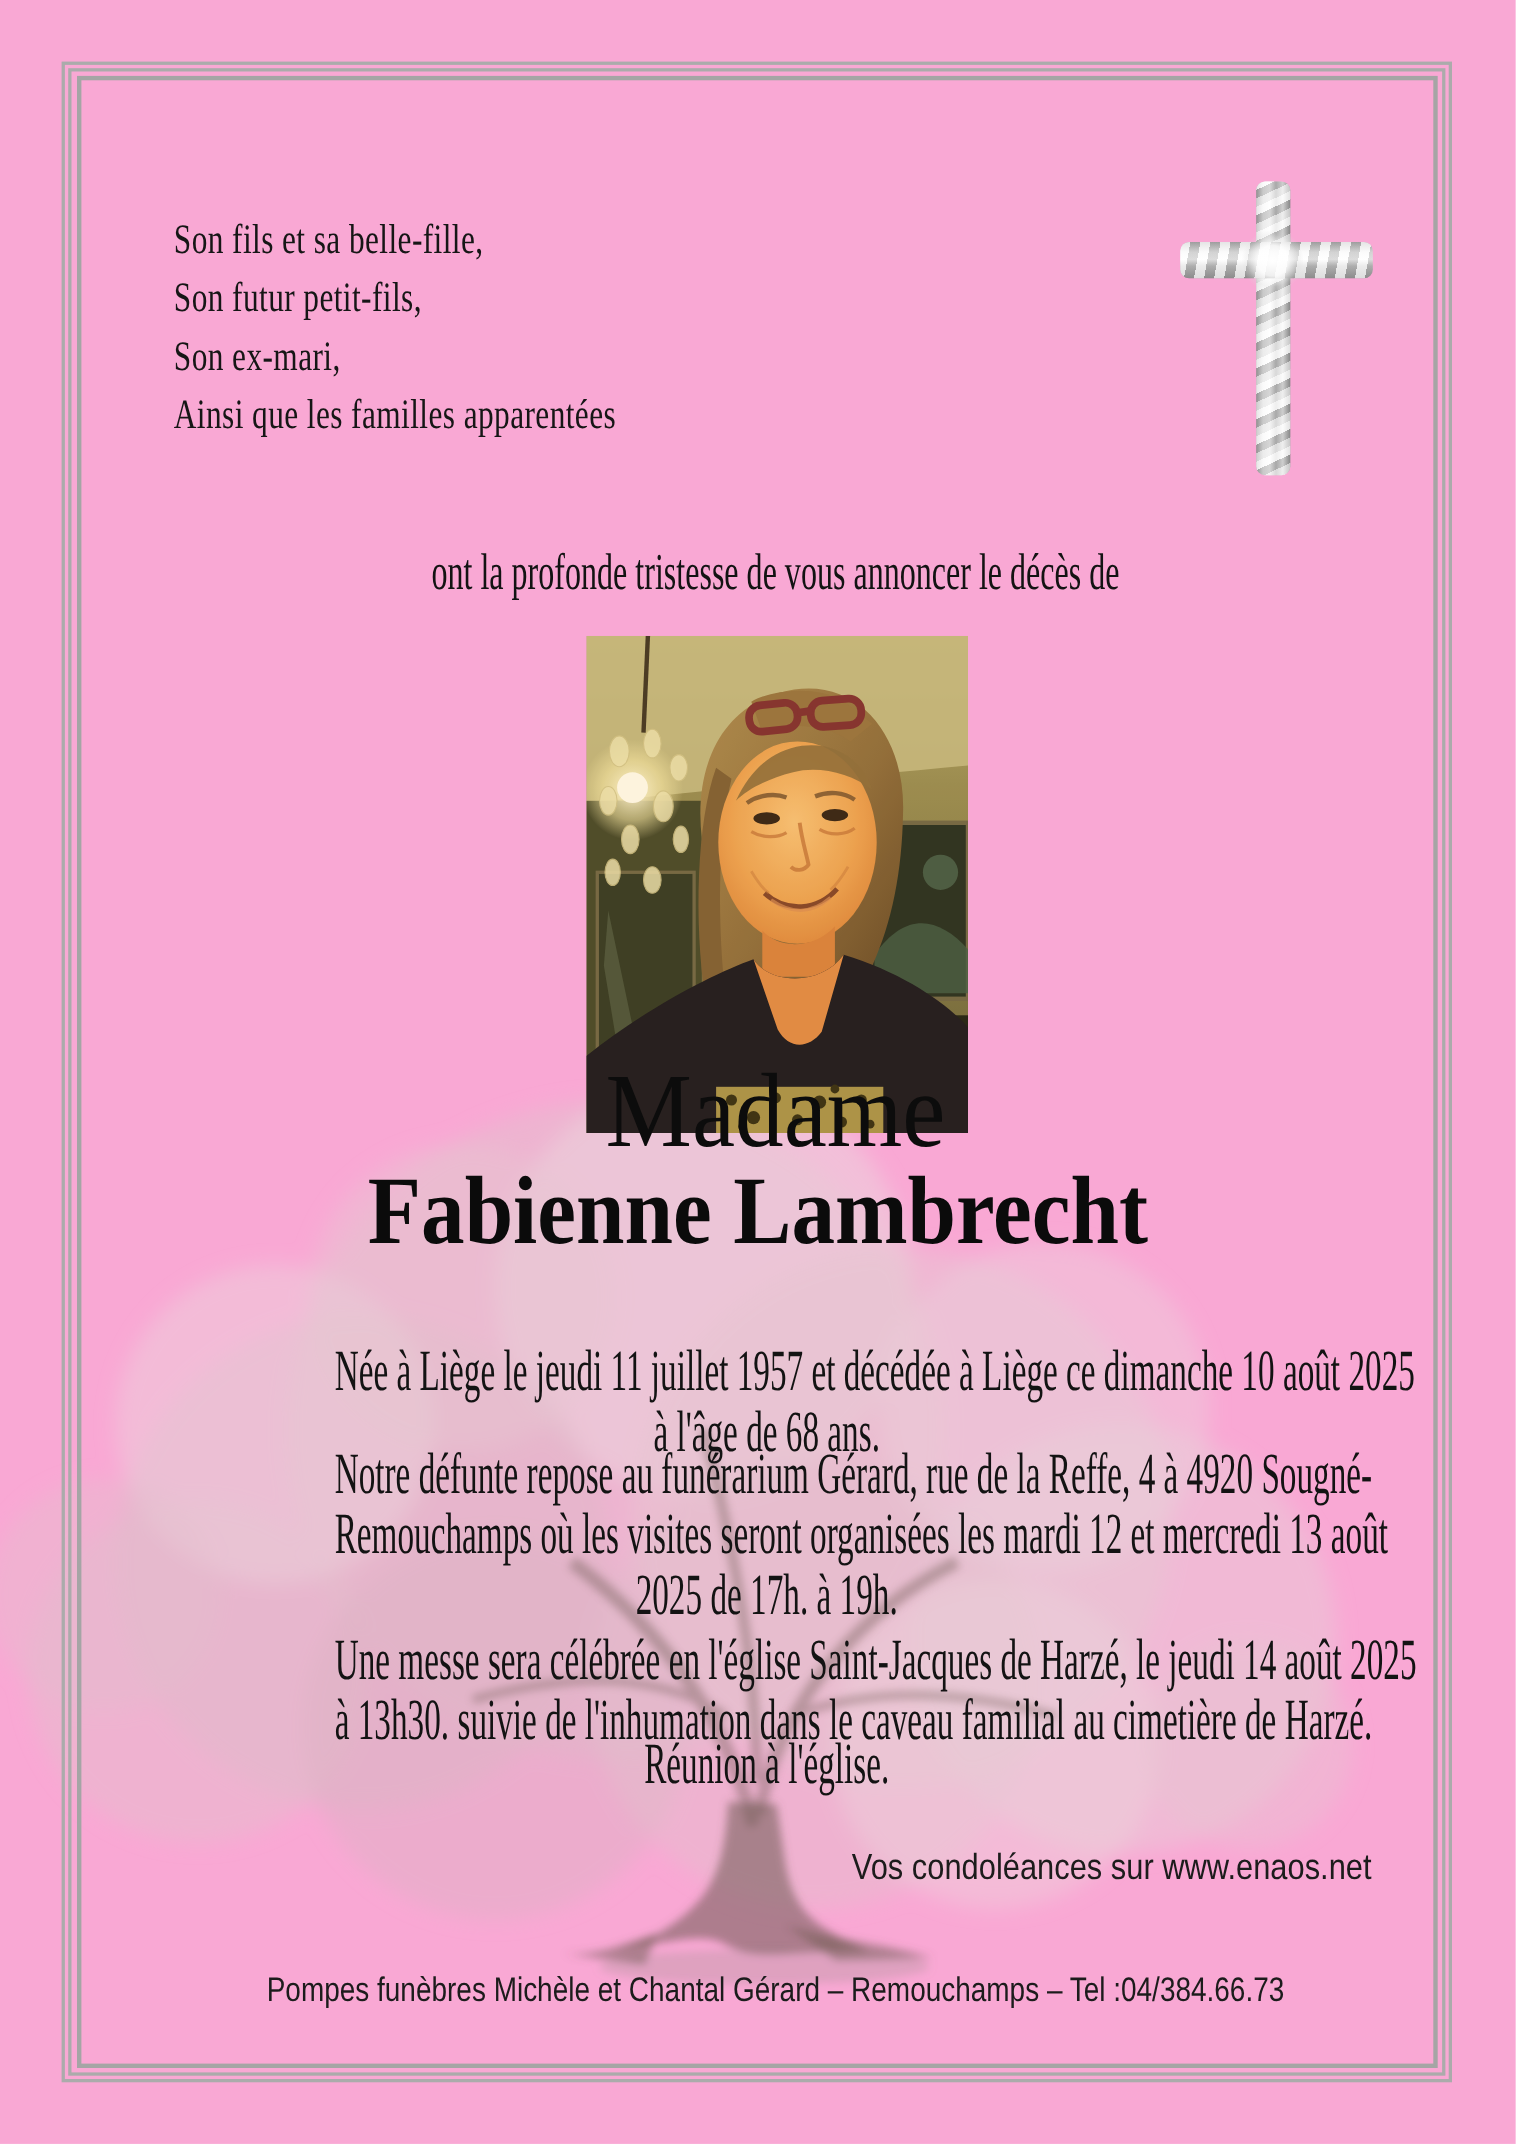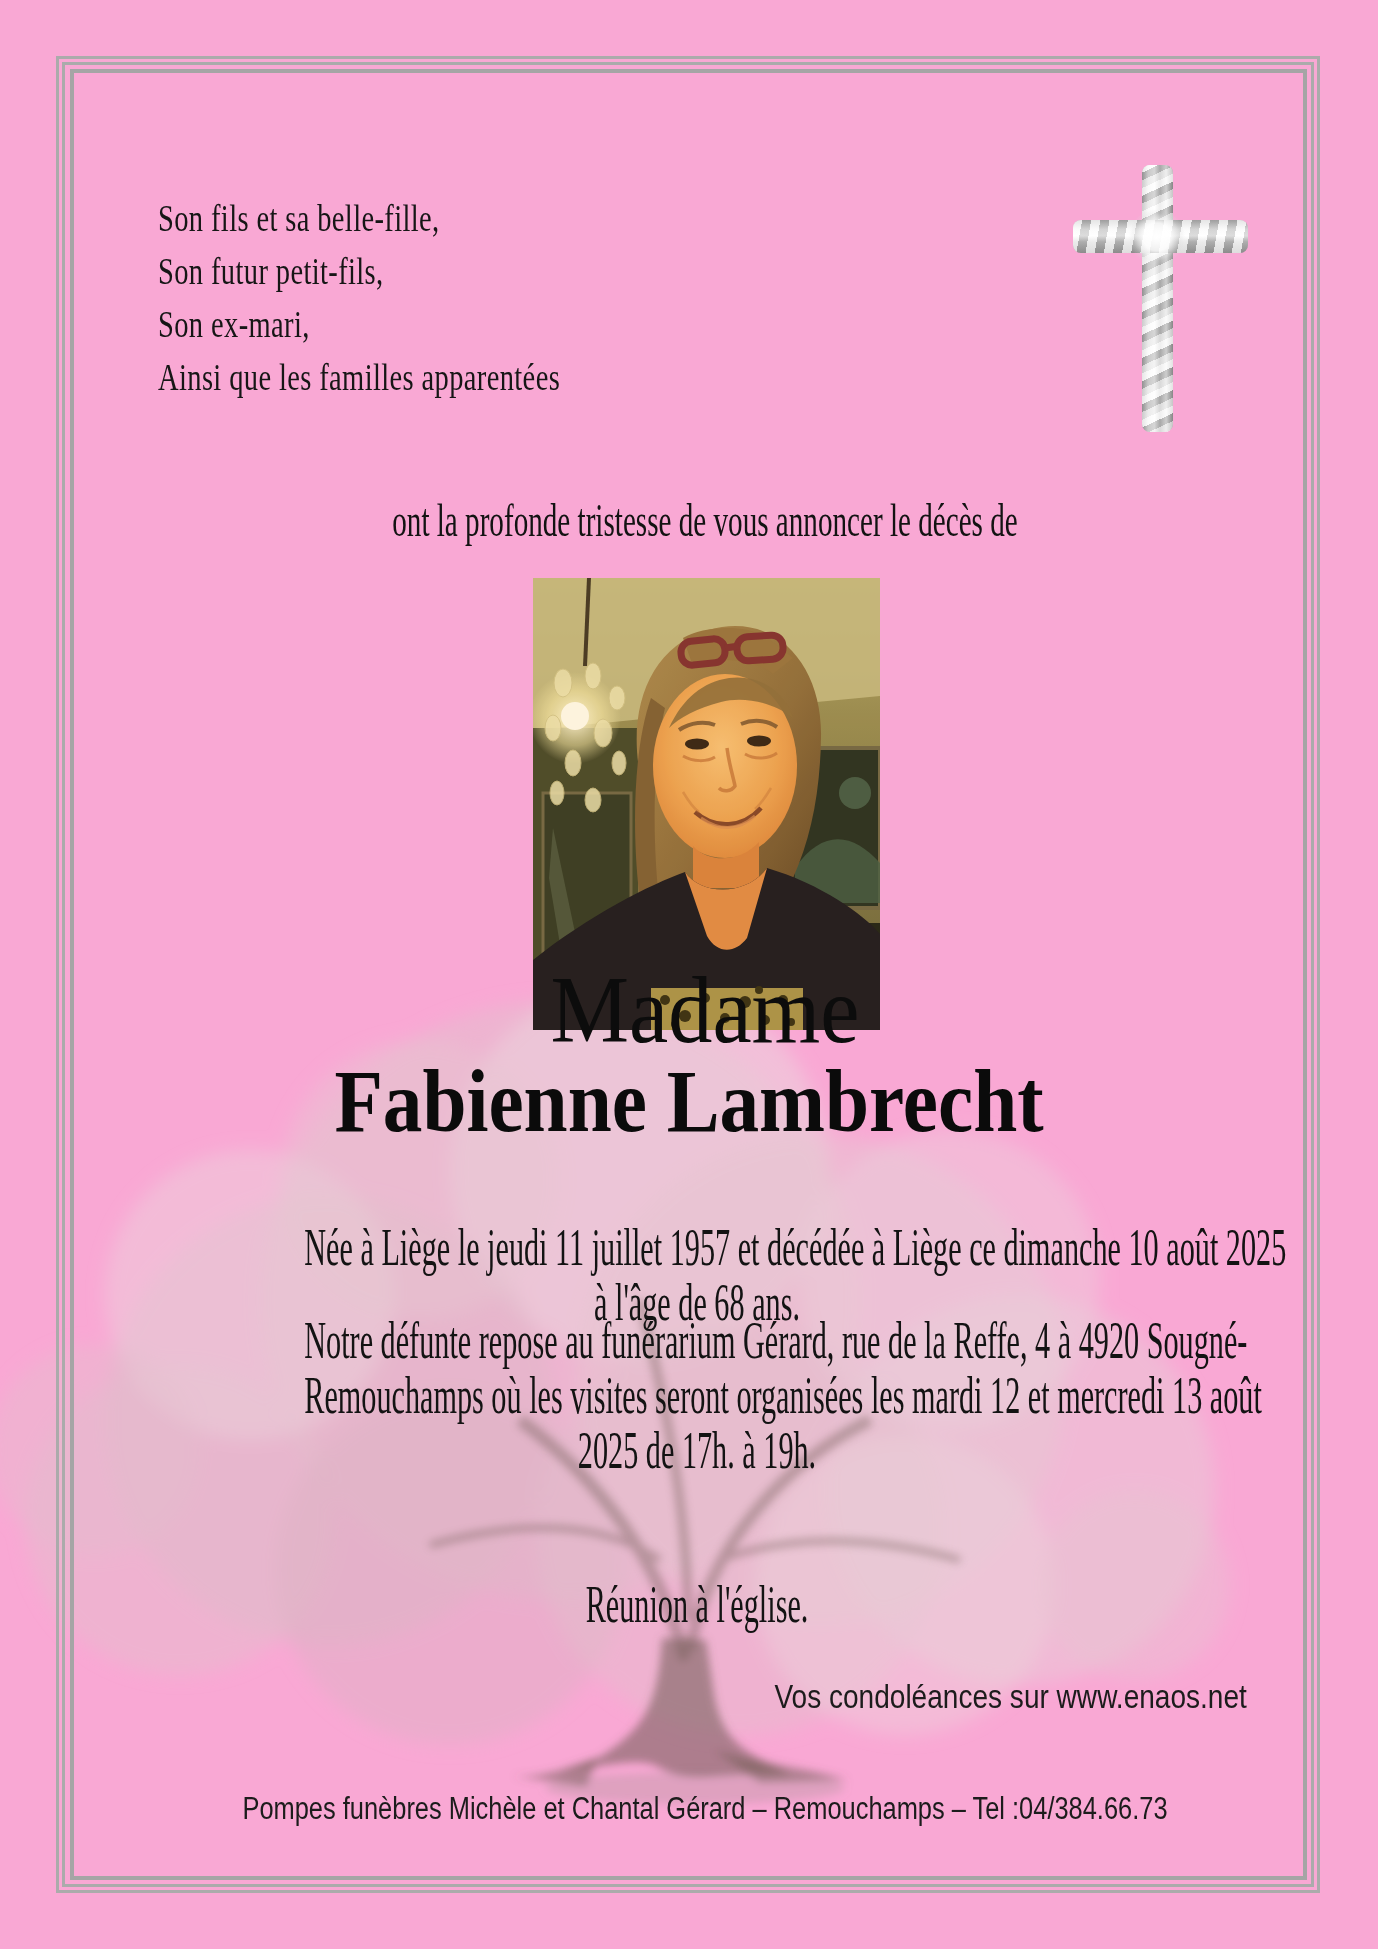--- a/index.html
+++ b/index.html
@@ -279,20 +279,24 @@
       <div class="bline">Née à Liège le jeudi 11 juillet 1957 et décédée à Liège ce dimanche 10 août 2025</div>
       <div class="bline">à l'âge de 68 ans.</div>
     </div>
 
     <div class="para p-repose">
       <div class="bline">Notre défunte repose au funérarium Gérard, rue de la Reffe, 4 à 4920 Sougné-</div>
       <div class="bline">Remouchamps où les visites seront organisées les mardi 12 et mercredi 13 août</div>
       <div class="bline">2025 de 17h. à 19h.</div>
     </div>
 
+    <div class="para p-messe">
+      <div class="bline">Une messe sera célébrée en l'église Saint-Jacques de Harzé, le jeudi 14 août 2025</div>
+      <div class="bline">à 13h30. suivie de l'inhumation dans le caveau familial au cimetière de Harzé.</div>
+    </div>
 
     <div class="para p-reunion">
       <div class="bline">Réunion à l'église.</div>
     </div>
 
     <div class="condolences">Vos condoléances sur www.enaos.net</div>
 
     <div class="footer">Pompes funèbres Michèle et Chantal Gérard – Remouchamps – Tel :04/384.66.73</div>
 
   </div>

